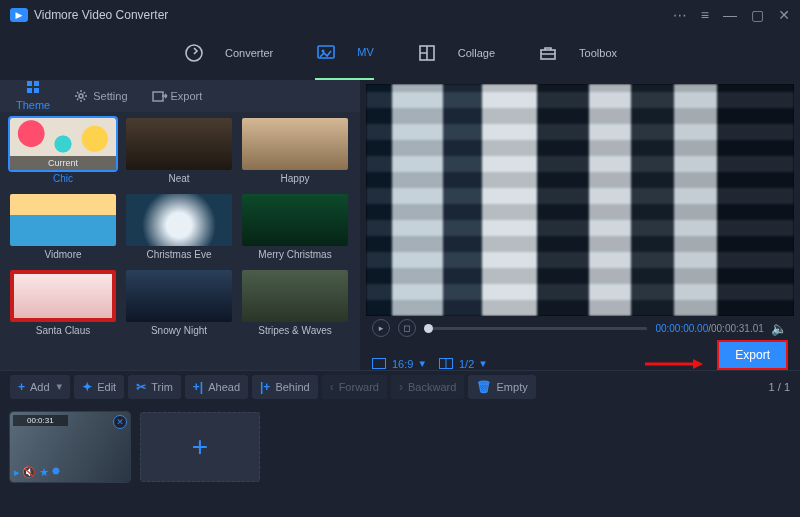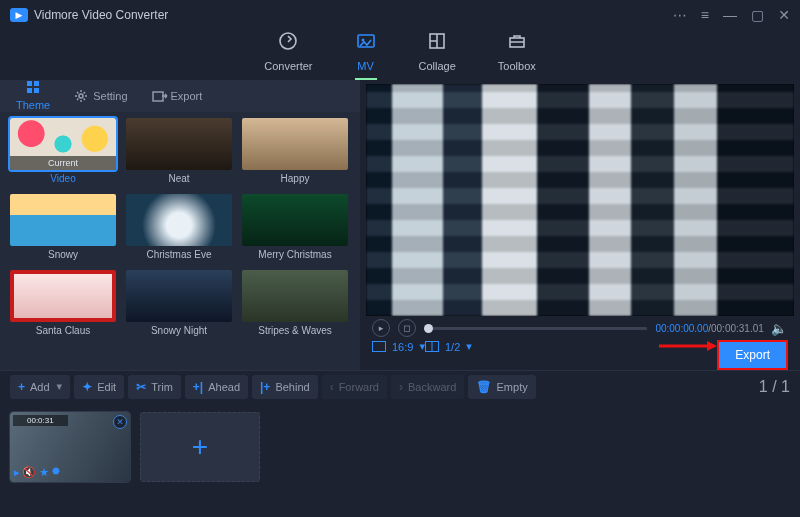--- a/index.html
+++ b/index.html
@@ -3,21 +3,21 @@
 <meta charset="utf-8">
 <style>
 * { margin:0; padding:0; box-sizing:border-box; font-family:"Segoe UI",Arial,sans-serif; user-select:none; }
 body { width:800px; height:517px; background:#1c2230; color:#aeb4c0; font-size:11px; overflow:hidden; }
 .titlebar { height:30px; display:flex; align-items:center; padding:0 10px; }
 .logo { width:18px; height:14px; background:#2f8cff; border-radius:3px; margin-right:6px; display:flex; align-items:center; justify-content:center; font-size:9px; color:#fff; }
 .title { font-size:12px; color:#c5cbd6; }
 .win-ctrls { margin-left:auto; display:flex; gap:14px; font-size:14px; color:#8a92a3; }
 .win-ctrls span { cursor:pointer; }
 .topnav { height:50px; display:flex; justify-content:center; gap:42px; }
-.nav-item { display:flex; flex-direction:column; align-items:center; gap:8px; color:#b8bfcc; cursor:pointer; font-size:11px; padding-bottom:4px; }
+.nav-item { display:flex; flex-direction:row; align-items:center; gap:20px; color:#b8bfcc; cursor:pointer; font-size:11px; padding-bottom:4px; }
 .nav-item.active { color:#2f8cff; border-bottom:2px solid #86efac; }
 .nav-icon { width:22px; height:22px; display:flex; align-items:center; justify-content:center; }
 .main { display:flex; height:290px; }
 .left { width:360px; background:#232a3a; display:flex; flex-direction:column; }
 .tabs { height:32px; display:flex; align-items:center; gap:12px; padding:0 10px; background:#272f40; }
 .tab { display:flex; align-items:center; gap:5px; color:#9aa2b0; font-size:11px; cursor:pointer; padding:6px 6px; }
 .tab.active { color:#2f8cff; border-bottom:2px solid #2f8cff;flex-direction:column; }
 .tab-icon { width:14px; height:14px; }
 .themes { flex:1; overflow:hidden; padding:6px 0 6px 8px; display:grid; grid-template-columns:repeat(3,110px); grid-auto-rows:70px; gap:6px 6px; position:relative; }
 .theme { display:flex; flex-direction:column; align-items:center; cursor:pointer; }
@@ -32,29 +32,29 @@
  linear-gradient(90deg,#1a2a3a 0 6%,#d0dde6 6% 18%,#2d3c4d 18% 27%,#e6edf2 27% 40%,#202a36 40% 52%,#dae2ea 52% 62%,#26313d 62% 72%,#cfd8e0 72% 82%,#1a232f 82% 100%);
  filter:blur(1px) contrast(1.1); opacity:.9; }
 .pix::after{content:"";position:absolute;inset:0;background:repeating-linear-gradient(0deg,rgba(0,0,0,.15) 0 16px,rgba(255,255,255,.08) 16px 32px);}
 .pctl { height:24px; display:flex; align-items:center; gap:8px; padding:0 6px; font-size:10px; }
 .pctl .btn { width:18px; height:18px; border:1px solid #4a5468; border-radius:50%; display:flex; align-items:center; justify-content:center; color:#9aa2b0; cursor:pointer; font-size:9px; }
 .slider { flex:1; height:3px; background:#3a4254; border-radius:2px; position:relative; }
 .slider .dot{ position:absolute; left:0; top:-3px; width:9px; height:9px; background:#cfd6e2; border-radius:50%; }
 .tc { display:flex; gap:0; font-size:10px; }
 .tc .cur{ color:#2f8cff; }
 .tc .tot{ color:#8a92a3; }
-.row2 { height:30px; display:flex; align-items:flex-start; gap:0; padding:0 6px; }
+.row2 { height:30px; display:flex; align-items:flex-end; gap:14px; padding:0 6px; }
 .dd { color:#2f8cff; display:flex; align-items:center; gap:6px; cursor:pointer; font-size:11px; }
 .arrow{ margin-left:auto; width:58px; height:12px; }
 .export-btn{ background:#2f8cff; color:#fff; padding:6px 16px; border:2px solid #e11; cursor:pointer; font-size:12px; }
 .toolbar { height:32px; display:flex; align-items:center; gap:4px; padding:0 10px; background:#1c2230; border-top:1px solid #2a3142; }
 .tbbtn { display:flex; align-items:center; gap:5px; color:#9aa2b0; padding:5px 8px; background:#272f40; border-radius:3px; cursor:pointer; font-size:11px; }
 .tbbtn.dis { opacity:.45; cursor:default; }
 .tbbtn .i { color:#2f8cff; font-size:12px; font-weight:bold; }
-.page { margin-left:auto; color:#9aa2b0; font-size:16px; }
+.page { margin-left:auto; color:#9aa2b0; font-size:11px; }
 .tray { height:95px; padding:10px; display:flex; gap:10px; }
 .clip { width:120px; height:70px; border-radius:3px; position:relative; background:#2a3244; cursor:pointer; }
 .clip.full { background:linear-gradient(120deg,#5a6b7a,#2a3542); outline:1px solid #303a4c; }
 .clip .x { position:absolute; top:3px; right:3px; width:14px; height:14px; border:1px solid #3a82e0; border-radius:50%; background:#1c2230; color:#3a82e0; font-size:9px; text-align:center; line-height:12px; cursor:pointer; }
 .clip .dur { position:absolute; top:3px; left:3px; font-size:8px; color:#e0e6f0; background:rgba(0,0,0,.5); padding:1px 14px; }
 .clip .ov { position:absolute; bottom:3px; left:4px; display:flex; gap:3px; font-size:11px; color:#2f8cff; }
 .clip.add { display:flex; align-items:center; justify-content:center; font-size:28px; color:#2f8cff; border:1px dashed #3a4254; }
 svg{display:block}
 
 .t-balloons{background:radial-gradient(circle at 20% 30%,#ff4d6d 0 14%,transparent 15%),radial-gradient(circle at 50% 50%,#3ad1d1 0 14%,transparent 15%),radial-gradient(circle at 80% 40%,#ffd24d 0 14%,transparent 15%),#e8dfd3}
@@ -154,33 +154,33 @@
             </svg>
           </span>
         <span>Export</span>
       </div>
     </div>
     <div class="themes" id="themes-grid">
         <div class="theme sel">
           <div class="thumb t-balloons">
             <div class="current-badge">Current</div>
           </div>
-          <div class="lbl">Video</div>
+          <div class="lbl">Chic</div>
         </div>
         <div class="theme">
           <div class="thumb t-neat"></div>
           <div class="lbl">Neat</div>
         </div>
         <div class="theme">
           <div class="thumb t-happy"></div>
           <div class="lbl">Happy</div>
         </div>
         <div class="theme">
           <div class="thumb t-simple"></div>
-          <div class="lbl">Snowy</div>
+          <div class="lbl">Vidmore</div>
         </div>
         <div class="theme">
           <div class="thumb t-xmas-eve"></div>
           <div class="lbl">Christmas Eve</div>
         </div>
         <div class="theme">
           <div class="thumb t-xmas"></div>
           <div class="lbl">Merry Christmas</div>
         </div>
         <div class="theme">

